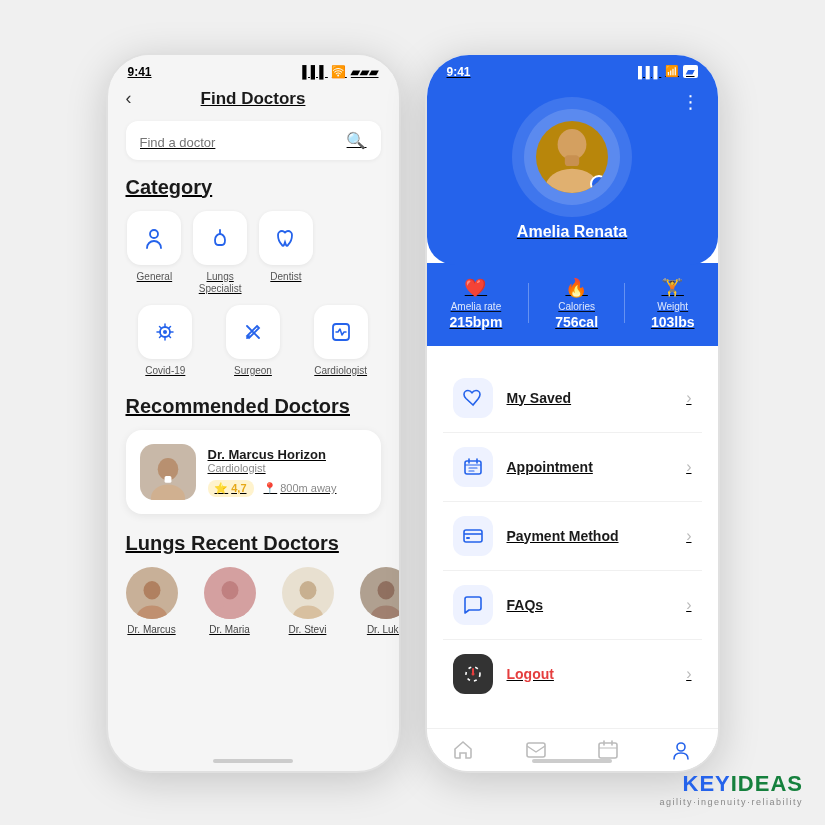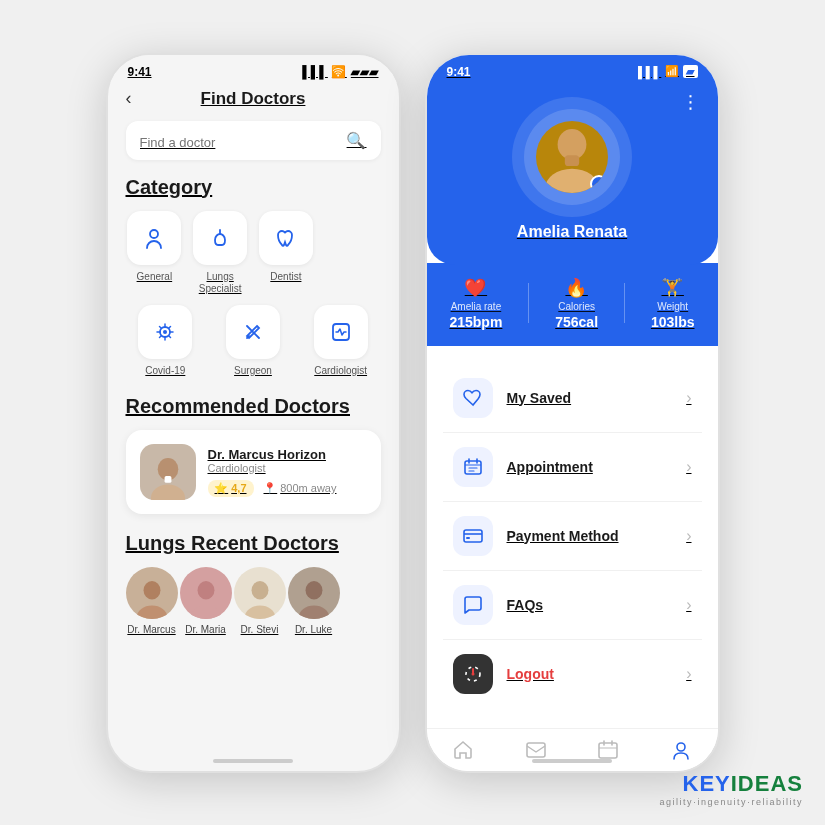--- a/index.html
+++ b/index.html
@@ -162,21 +162,21 @@
       font-weight: 600;
       color: #e6a817;
       display: flex;
       align-items: center;
       gap: 3px;
     }
     .distance { color: #888; display: flex; align-items: center; gap: 3px; }
 
     .recent-docs-row {
       display: flex;
-      gap: 2px;
+      gap: 26px;
     }
     .recent-doc-item {
       display: flex;
       flex-direction: column;
       align-items: center;
       gap: 5px;
     }
     .recent-avatar {
       width: 52px;
       height: 52px;

